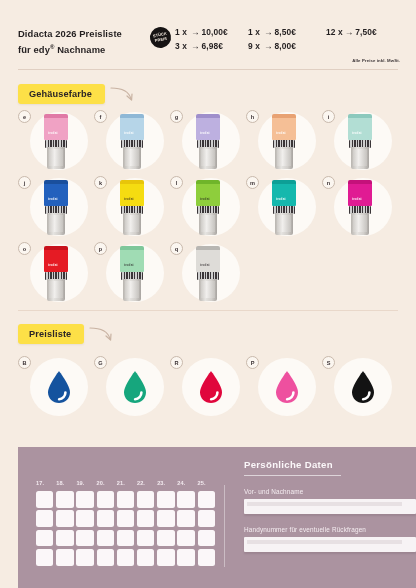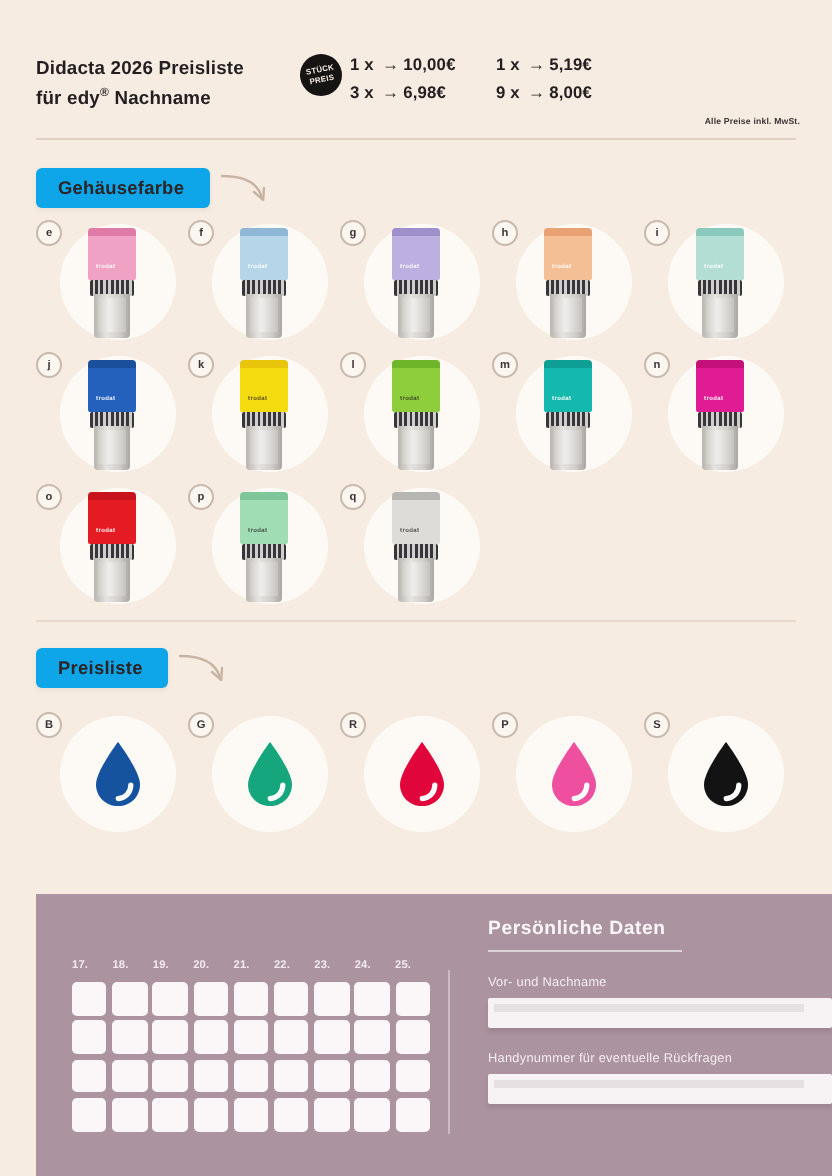--- a/index.html
+++ b/index.html
@@ -59,21 +59,21 @@
     position: absolute; left: 18px; top: 69px;
     width: 380px; height: 1px; background: #e0cfc2;
   }
 
   
   .section-tag {
     position: absolute;
     display: flex; align-items: center; gap: 4px;
   }
   .tag-pill {
-    background: #0ea5e9;
+    background: #fde047;
     padding: 5px 13px 5px 11px;
     border-radius: 3px;
     font-size: 9.2px; font-weight: 700; color: #2b2527;
     letter-spacing: .15px;
     box-shadow: 0 1px 2px rgba(120,95,80,.10);
   }
   .tag-arrow { width: 26px; height: 18px; display: block; }
 
   
   .stamp-grid { position: absolute; left: 0; }
@@ -216,24 +216,25 @@
       <div class="stueck-badge">
         <span>Stück</span>
         <span>Preis</span>
       </div>
       <div class="price-cols" id="price-cols">
           <div class="price-col">
             <div class="price-row"><span class="q">1 x</span><span class="arrow">→</span><span>10,00€</span></div>
             <div class="price-row"><span class="q">3 x</span><span class="arrow">→</span><span>6,98€</span></div>
           </div>
           <div class="price-col mid">
-            <div class="price-row"><span class="q">1 x</span><span class="arrow">→</span><span>5,19€</span></div>
+            <div class="price-row"><span class="q">1 x</span><span class="arrow">→</span><span>8,50€</span></div>
             <div class="price-row"><span class="q">9 x</span><span class="arrow">→</span><span>8,00€</span></div>
           </div>
           <div class="price-col">
+            <div class="price-row"><span class="q">12 x</span><span class="arrow">→</span><span>7,50€</span></div>
           </div>
         </div>
       <div class="vat-note">Alle Preise inkl. MwSt.</div>
     </div>
   </div>
   <div class="hr-top"></div>
 
   <div class="section-tag" style="left:18px; top:84px;">
     <div class="tag-pill">Gehäusefarbe</div>
     <svg class="tag-arrow" viewBox="0 0 26 18">

